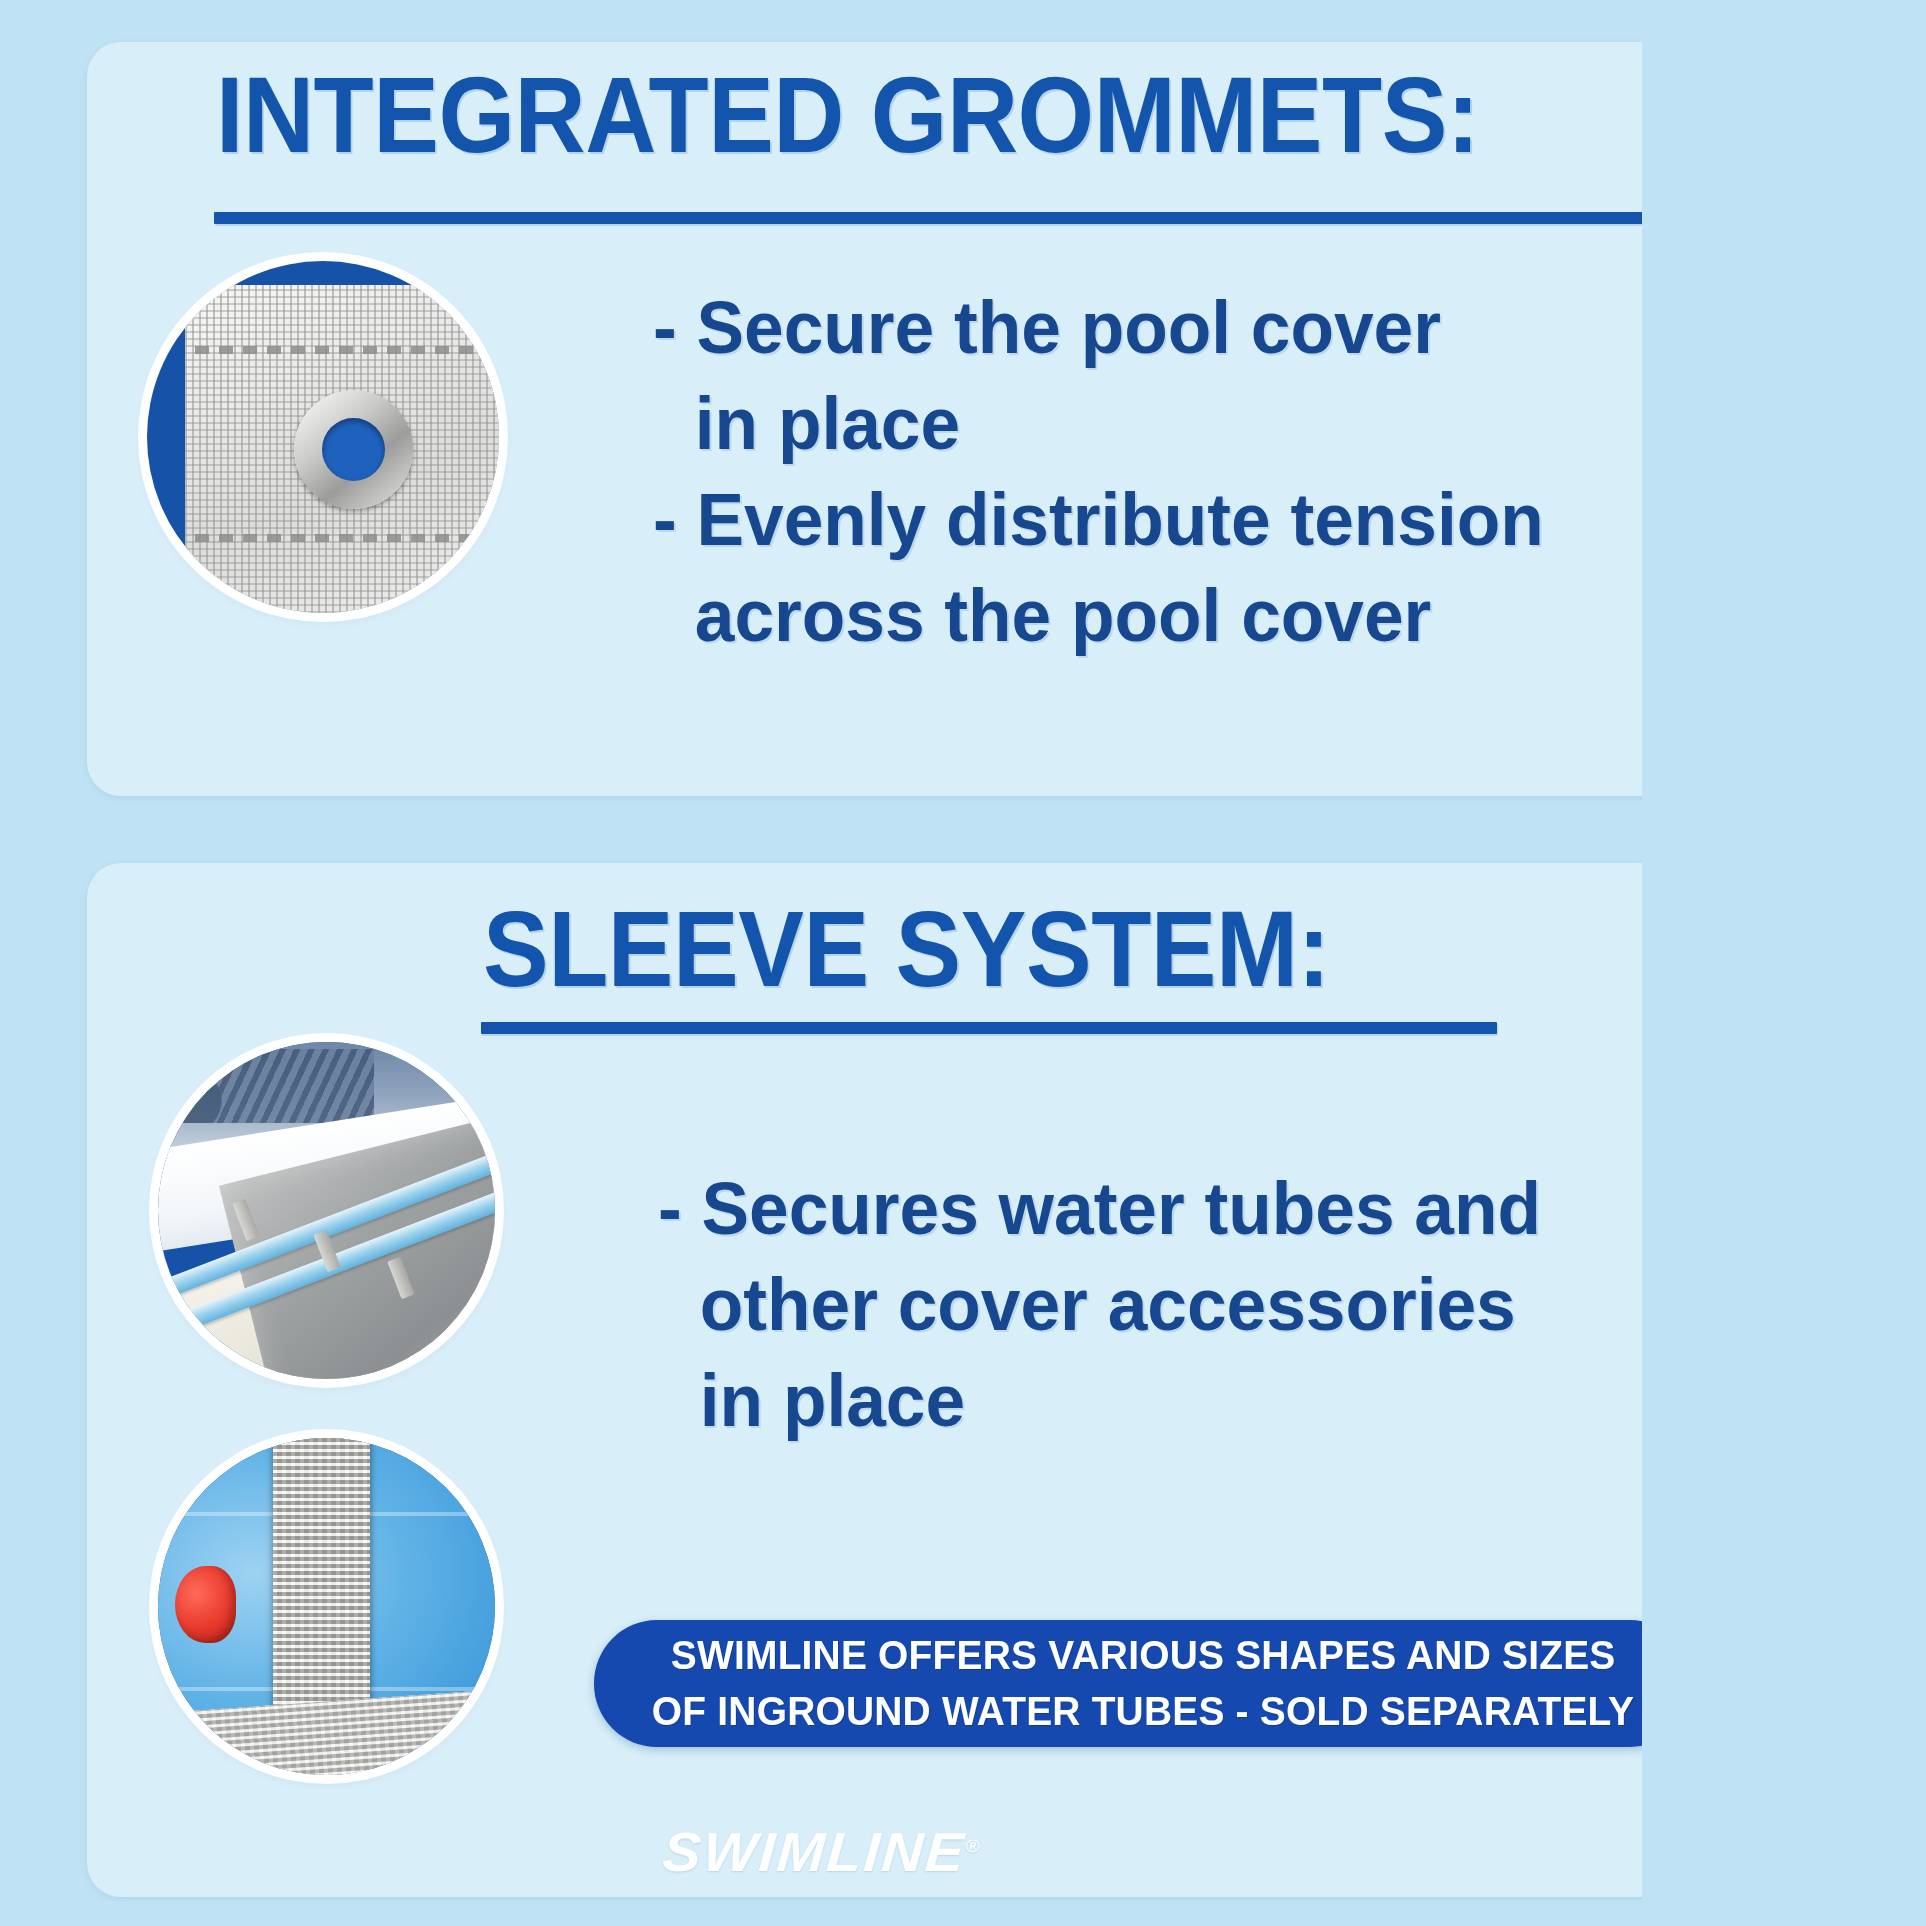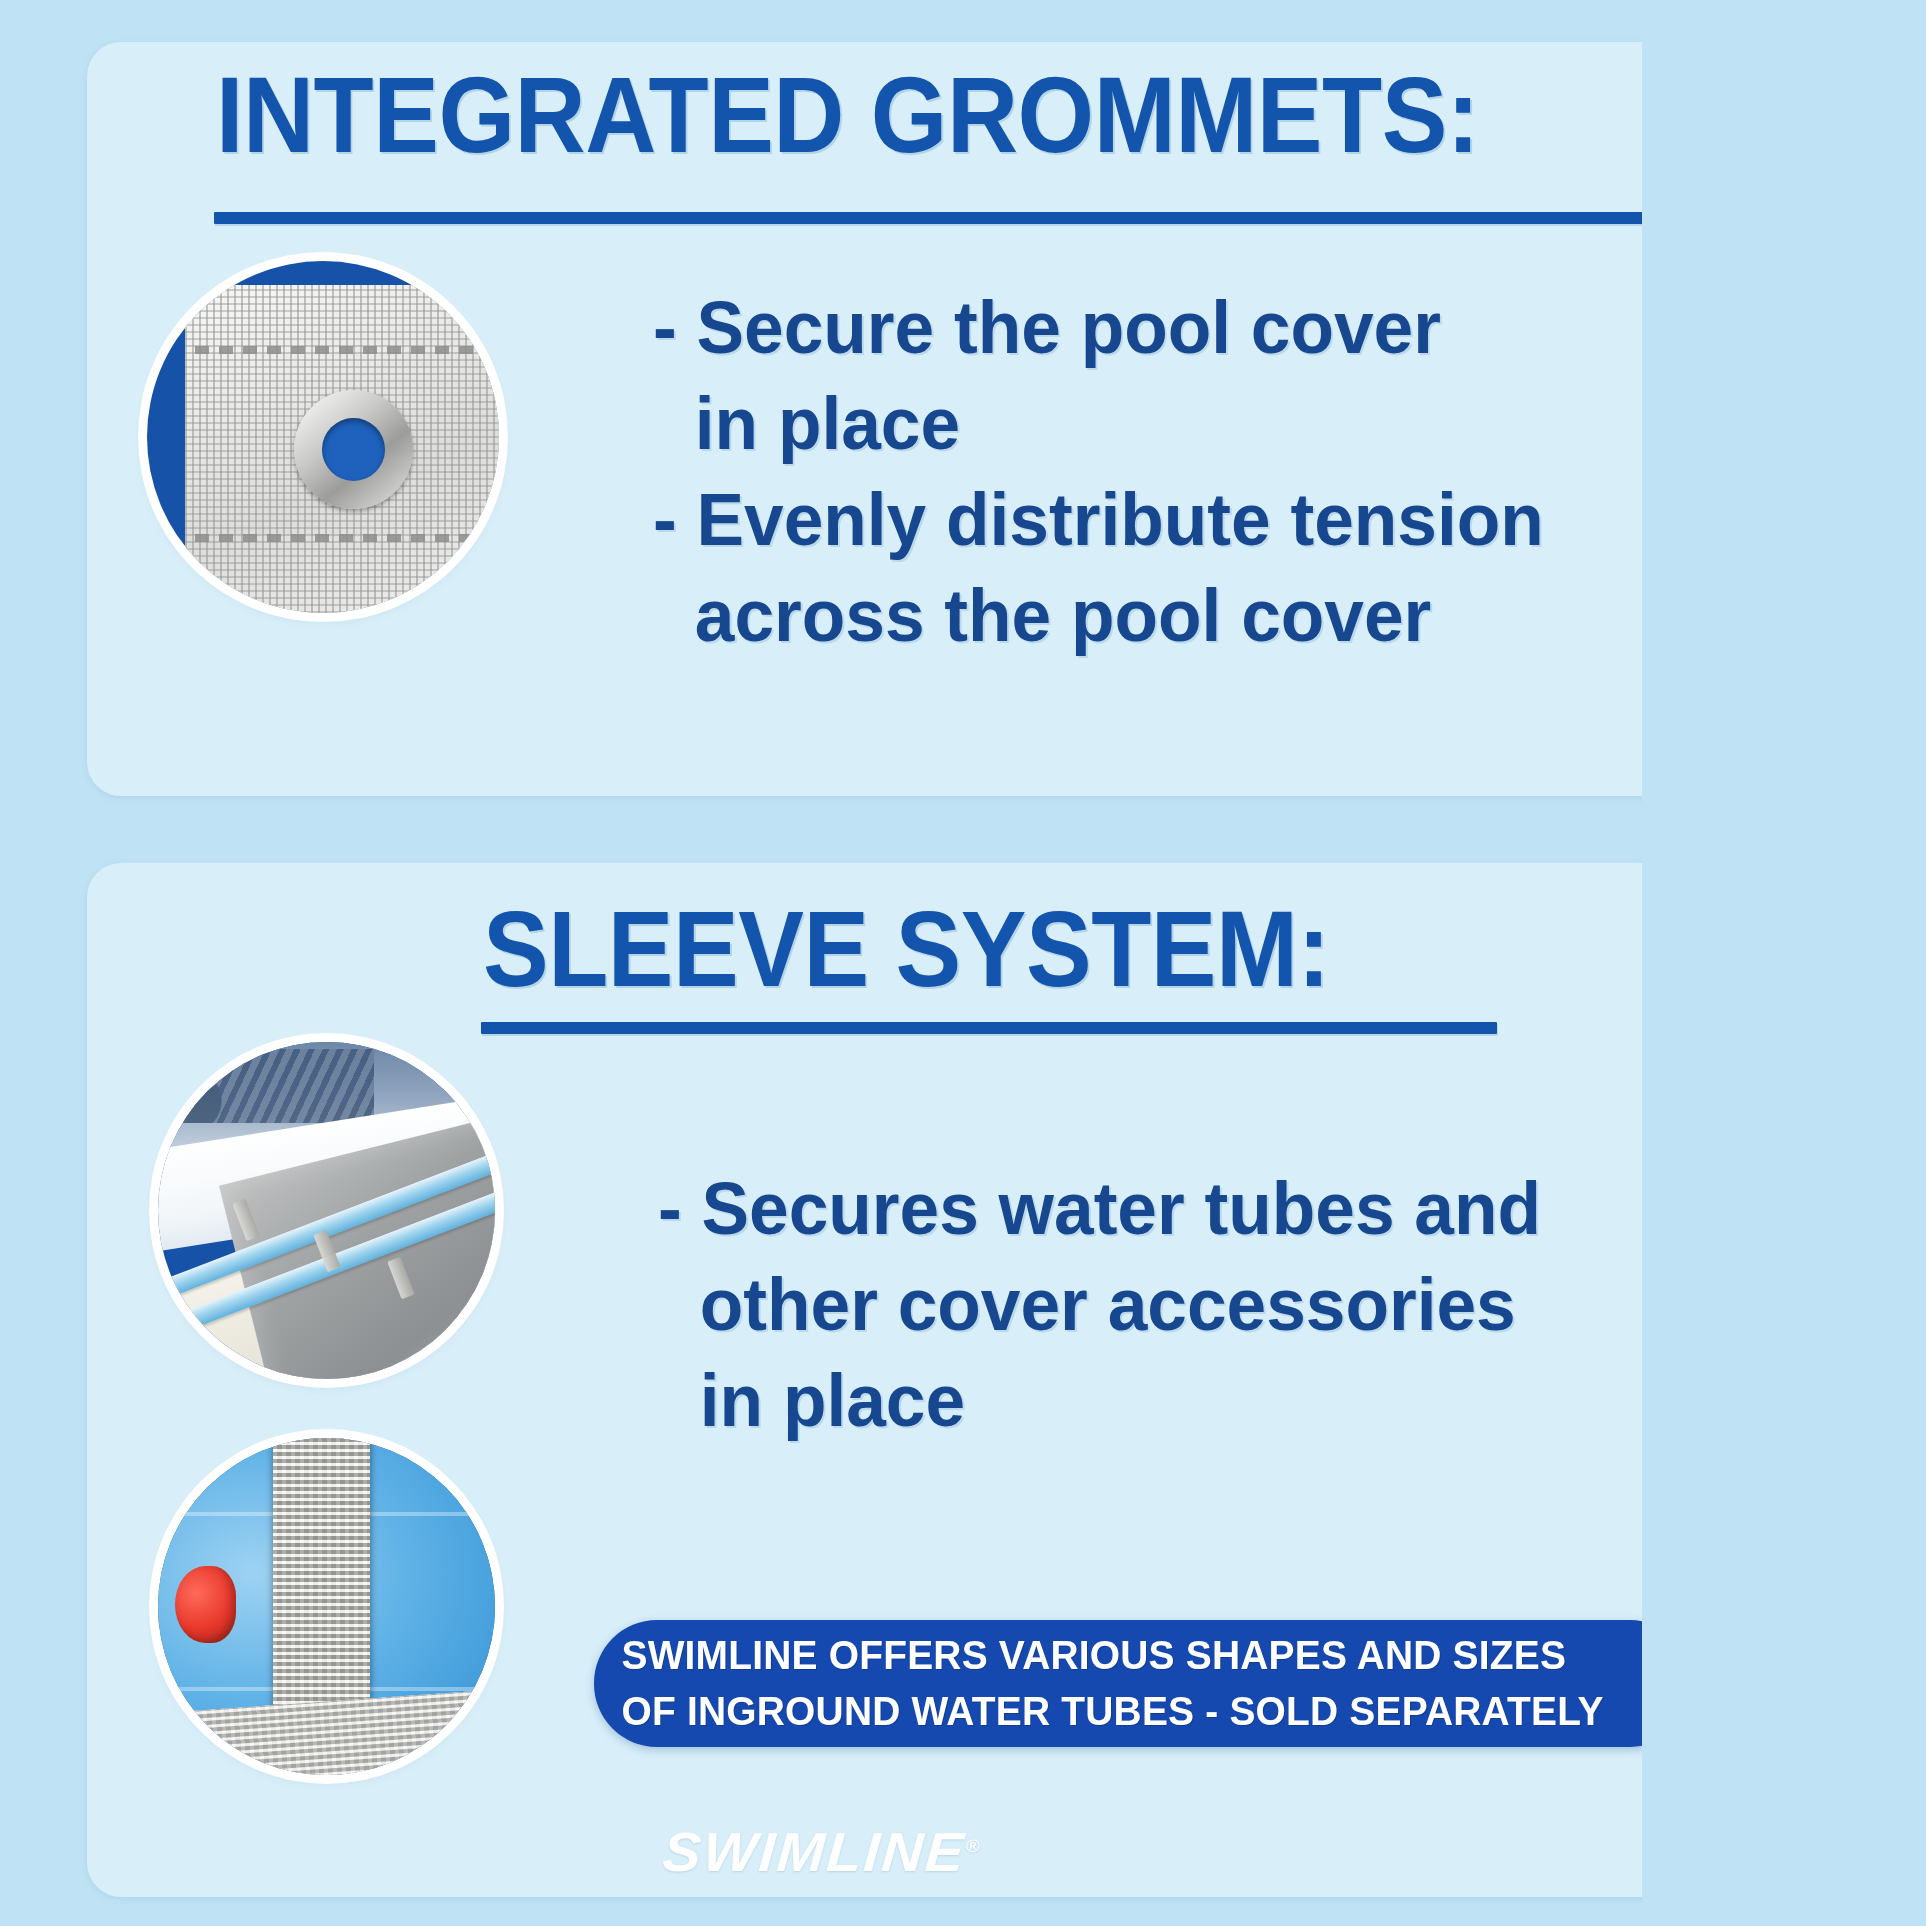--- a/index.html
+++ b/index.html
@@ -218,20 +218,21 @@
   
   #banner-pill {
     position: absolute;
     left: 594px; top: 1620px;
     width: 1099px; height: 127px;
     background: #1549B0;
     border-radius: 63px;
     box-shadow: 0 3px 8px rgba(80,130,175,0.4);
     display: flex;
     flex-direction: column;
+    align-items: center;
     justify-content: center;
   }
   .banner-line {
     color: #ffffff;
     font-weight: 700;
     font-size: 41px;
     line-height: 1.36;
     letter-spacing: 0.2px;
     white-space: nowrap;
     transform: scaleX(0.95);

